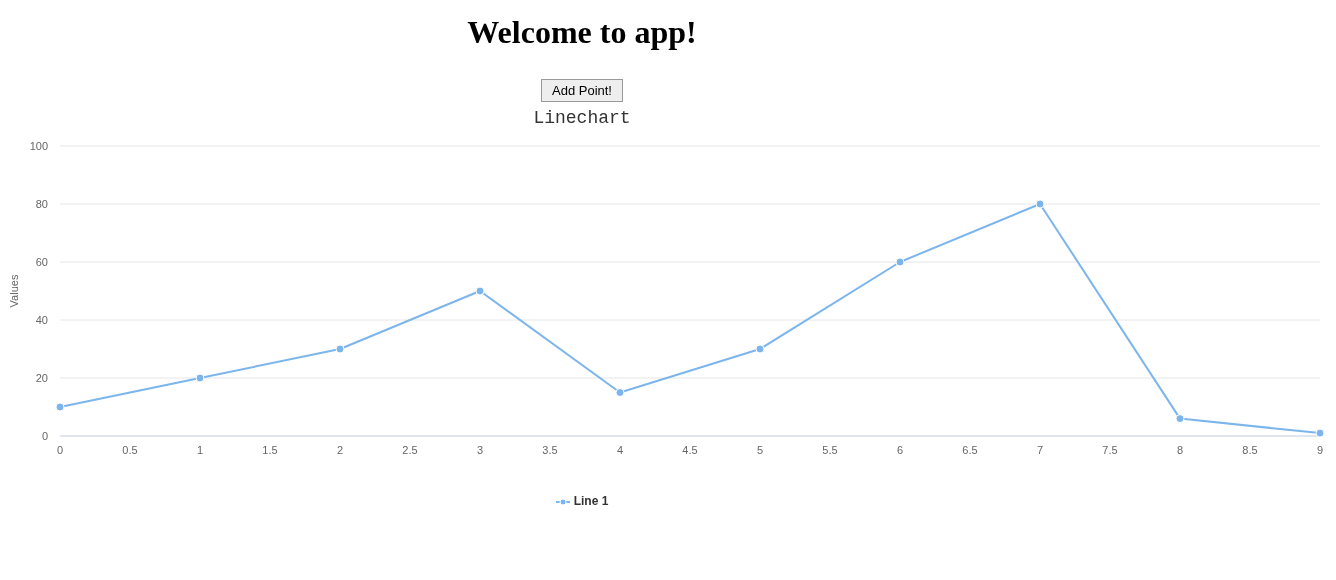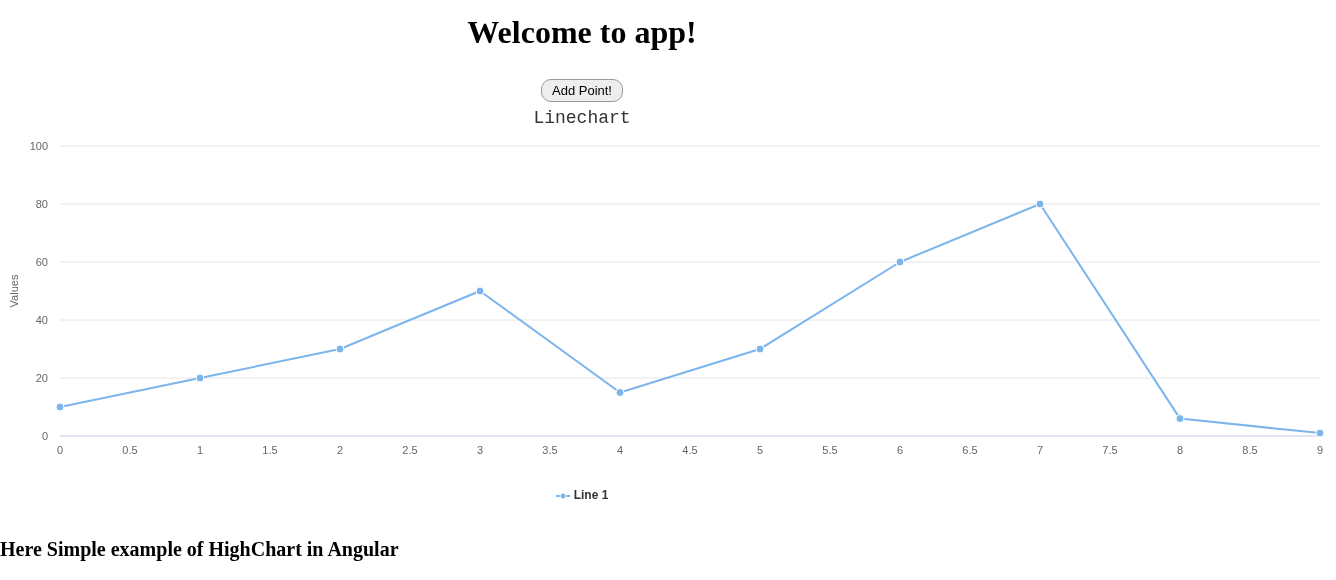--- a/index.html
+++ b/index.html
@@ -3,33 +3,33 @@
   <meta charset="utf-8">
   <style>
     * { box-sizing: border-box; margin: 0; padding: 0; }
     body { font-family: "Lucida Grande", "Lucida Sans Unicode", Verdana, Arial, sans-serif; background: #fff; color: #000; }
     .page { width: 1164px; }
     h1.title { font-family: "Times New Roman", Times, serif; font-weight: bold; font-size: 32px; text-align: center; margin-top: 14px; }
     .button-row { text-align: center; margin-top: 28px; }
     .add-btn {
       display: inline-block; border: 1px solid #999; background: #eee;
       padding: 3px 10px; font-size: 13px; font-family: Arial, sans-serif; cursor: pointer;
-      border-radius: 10px;
+      border-radius: 0;
     }
     .chart-wrap { margin-top: 4px; }
     .chart-title { text-align: center; color: #333; font-size: 18px; margin-top: 6px; font-family: Liberation Mono, monospace; }
     .chart-area { position: relative; width: 1330px; height: 360px; margin: 0 auto; }
     svg { position: absolute; left: 0; top: 0; }
     .ytick, .xtick { font-size: 11px; fill: #666; }
     .ylabel { font-size: 11px; fill: #666; }
     .grid { stroke: #e6e6e6; stroke-width: 1; }
     .axis-line { stroke: #ccd6eb; stroke-width: 1; }
     .line1 { stroke: #7cb5ec; stroke-width: 2; fill: none; stroke-linejoin: round; stroke-linecap: round; }
     .marker { fill: #7cb5ec; stroke: #fff; stroke-width: 1; }
-    .legend-box { text-align: center; font-size: 12px; color: #333; font-weight: bold; }
+    .legend-box { text-align: center; margin-top: 6px; font-size: 12px; color: #333; font-weight: bold; }
     .legend-swatch { display: inline-block; vertical-align: middle; width: 14px; height: 12px; position: relative; margin-right: 4px; }
     .legend-swatch svg { width: 14px; height: 12px; }
     h3.subheading { font-family: "Times New Roman", Times, serif; font-weight: bold; font-size: 20px; margin-top: 36px; margin-left: 0; }
   </style>
 </head>
 <body>
 <div class="page">
 
 <h1 class="title">Welcome to app!</h1>
 
@@ -90,15 +90,14 @@
   <div class="legend-box">
     <span class="legend-swatch">
       <svg viewBox="0 0 14 12">
             <line x1="0" y1="6" x2="14" y2="6" stroke="#7cb5ec" stroke-width="2"></line>
             <circle cx="7" cy="6" r="3" fill="#7cb5ec" stroke="#fff" stroke-width="1"></circle>
           </svg>
     </span><span>Line 1</span>
   </div>
 </div>
 
-<h3 class="subheading">Here Simple example of HighChart in Angular</h3>
 
 </div>
 
 </body></html>

